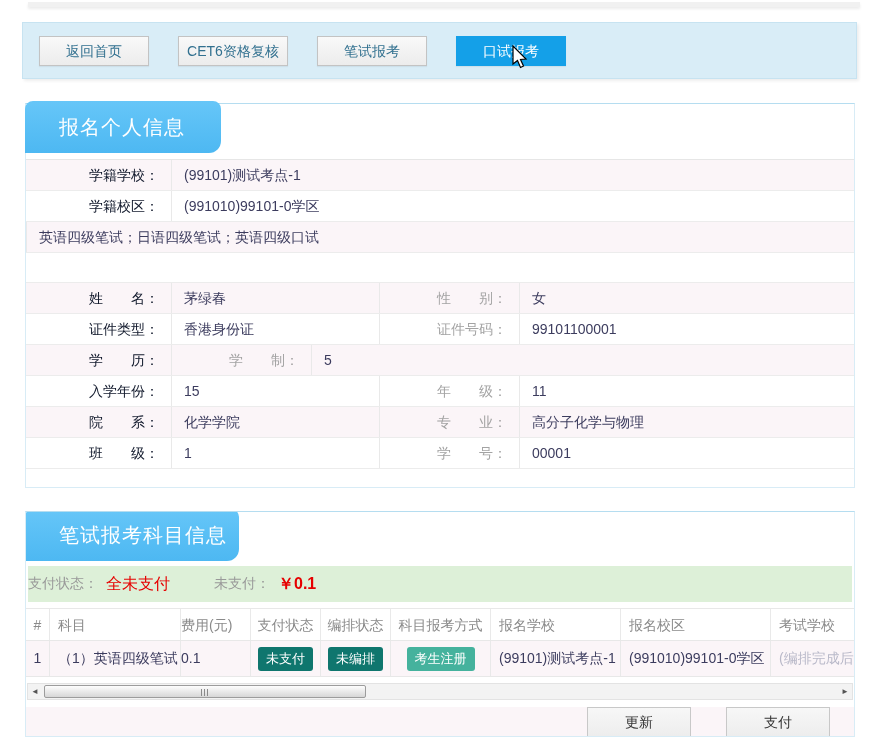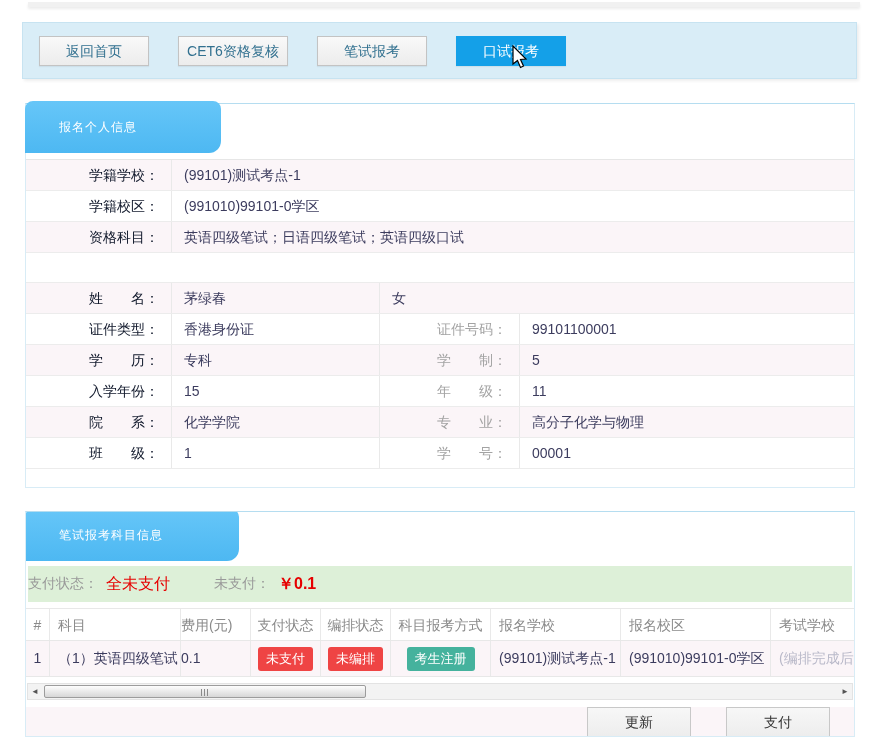--- a/index.html
+++ b/index.html
@@ -18,21 +18,21 @@
     background:linear-gradient(#f9f9f9,#ececec); border:1px solid #c3c3c3; color:#31708f;
     cursor:pointer; box-shadow:0 1px 1px rgba(0,0,0,0.05); }
   .tb-btn.active { background:#14a0e8; border-color:#14a0e8; color:#fff; }
 
   
   .panel { position:absolute; left:25px; width:830px; background:#fff;
     border:1px solid #d8ecf6; border-top:1px solid #b5ddf0; }
   .panel-1 { top:103px; height:385px; }
   .panel-2 { top:511px; height:226px; overflow:hidden; }
   .tab { position:absolute; left:-1px; top:-3px; height:52px; line-height:52px;
-    padding-left:34px; color:#fff; font-size:12px; letter-spacing:1px;
+    padding-left:34px; color:#fff; font-size:20px; letter-spacing:1px;
     background:linear-gradient(#66c6f8,#4db8f2); border-radius:8px 8px 12px 0; }
   .tab-1 { width:196px; } .tab-2 { width:214px; }
 
   
   .info-table { margin-top:55px; border-top:1px solid #e6e6e6; }
   .info-row { display:flex; height:31px; line-height:30px; border-bottom:1px solid #ececec; }
   .info-row:nth-child(odd) { background:#fbf5f8; }
   .info-row.spacer { height:30px; }
   .cell-label { width:145px; text-align:right; padding-right:12px; color:#0f172a; }
   .cell-label-2 { width:140px; text-align:right; padding-right:12px; color:#a3a3a3;
@@ -58,21 +58,21 @@
   .c-subject { width:131px; }
   .c-fee { width:70px; text-align:left; padding-left:0; }
   .c-pay { width:70px; text-align:center; padding-left:0; }
   .c-arrange { width:70px; text-align:center; padding-left:0; }
   .c-mode { width:100px; text-align:center; padding-left:0; }
   .c-school { width:130px; }
   .c-campus { width:150px; }
   .c-examschool { flex:1; border-right:none; color:#b9b9c9; }
   .badge { display:inline-block; height:24px; line-height:24px; padding:0 8px; margin-top:5px;
     border-radius:3px; color:#fff; font-size:13px; }
-  .badge-red { background:#ef4444; }
+  .badge-red { background:#0f766e; }
   .badge-teal { background:#45b29d; }
 
   
   .hscroll { margin:6px 1px 0 1px; height:17px; background:#f3f3f3; border:1px solid #e3e3e3;
     position:relative; }
   .scroll-arrow { position:absolute; top:0; width:14px; height:15px; text-align:center;
     line-height:15px; font-size:8px; color:#555; cursor:pointer; }
   .scroll-left { left:0; } .scroll-right { right:0; }
   .scroll-thumb { position:absolute; left:16px; top:1px; width:322px; height:13px;
     background:linear-gradient(#fdfdfd,#d7d7d7); border:1px solid #9c9c9c; border-radius:2px;
@@ -110,38 +110,37 @@
   <div class="info-table">
     <div class="info-row">
       <div class="cell-label">学籍学校：</div>
       <div class="cell-value">(99101)测试考点-1</div>
     </div>
     <div class="info-row">
       <div class="cell-label">学籍校区：</div>
       <div class="cell-value">(991010)99101-0学区</div>
     </div>
     <div class="info-row">
-      <div class="cell-label">资格科目：</div>
       <div class="cell-value">英语四级笔试；日语四级笔试；英语四级口试</div>
     </div>
     <div class="info-row spacer"></div>
     <div class="info-row">
       <div class="cell-label">姓　　名：</div>
       <div class="cell-value-1">茅绿春</div>
+      <div class="cell-label-2">性　　别：</div>
       <div class="cell-value">女</div>
     </div>
     <div class="info-row">
       <div class="cell-label">证件类型：</div>
       <div class="cell-value-1">香港身份证</div>
       <div class="cell-label-2">证件号码：</div>
       <div class="cell-value">99101100001</div>
     </div>
     <div class="info-row">
       <div class="cell-label">学　　历：</div>
-      <div class="cell-value-1">专科</div>
       <div class="cell-label-2">学　　制：</div>
       <div class="cell-value">5</div>
     </div>
     <div class="info-row">
       <div class="cell-label">入学年份：</div>
       <div class="cell-value-1">15</div>
       <div class="cell-label-2">年　　级：</div>
       <div class="cell-value">11</div>
     </div>
     <div class="info-row">

